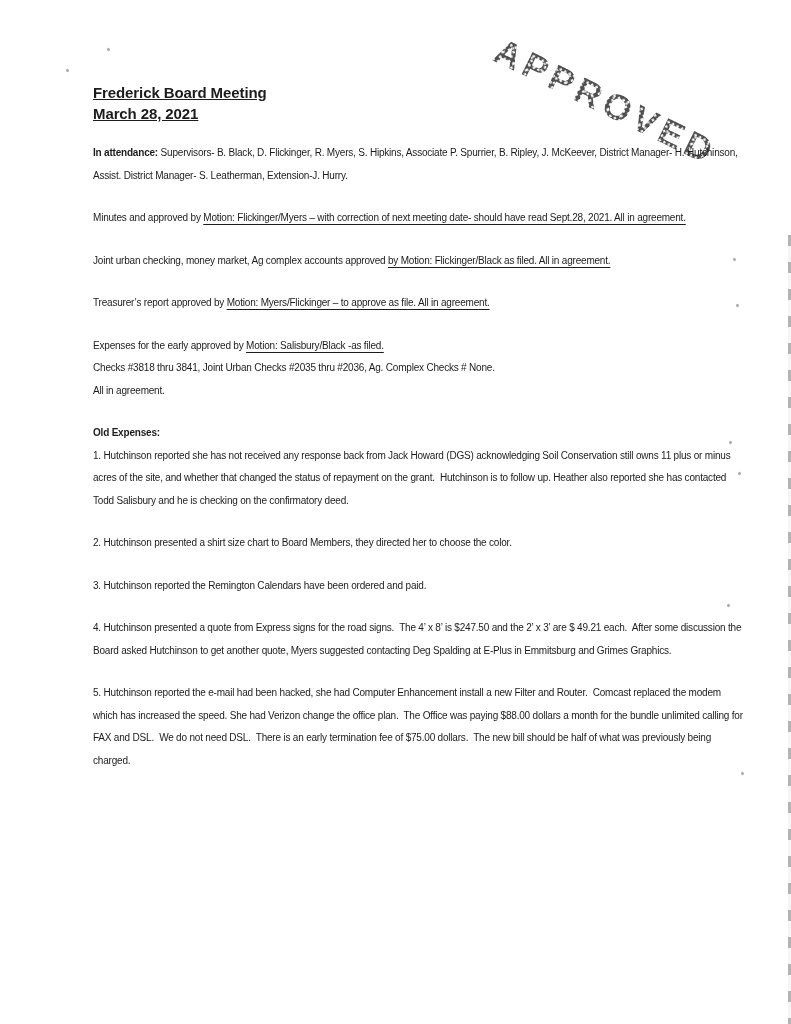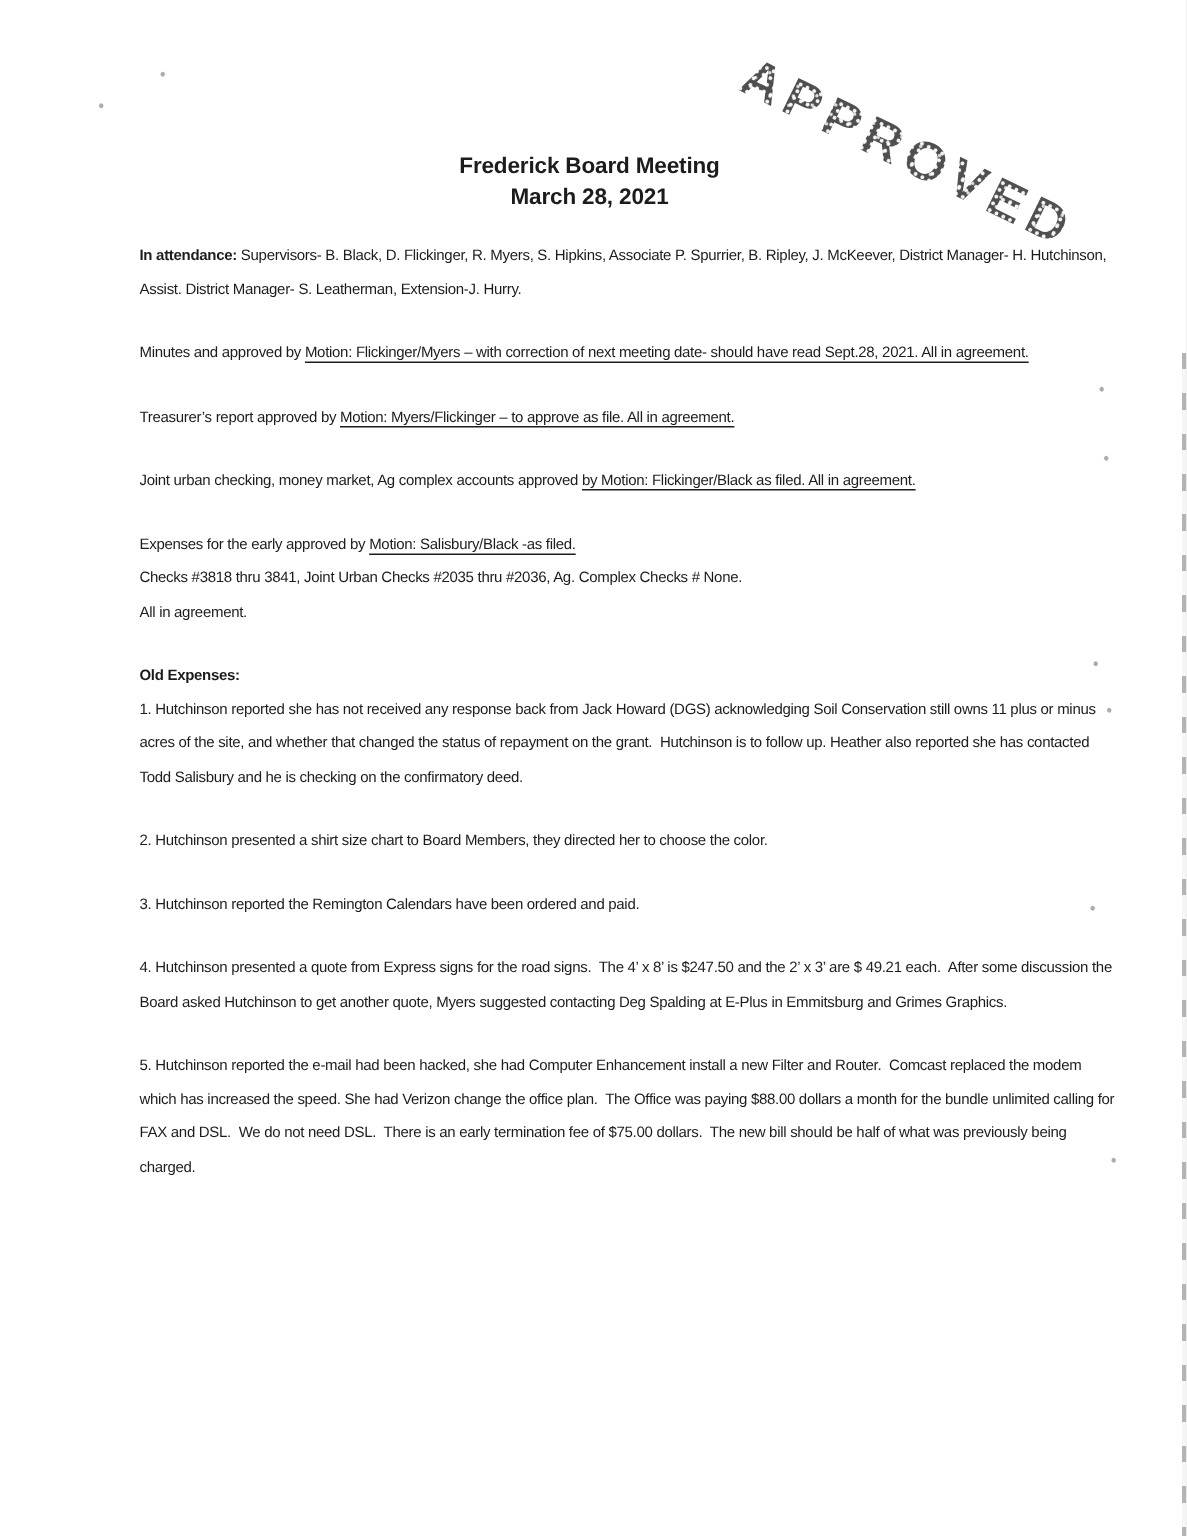--- a/index.html
+++ b/index.html
@@ -20,26 +20,26 @@
     color: var(--ink);
   }
   .content {
     position: absolute;
     left: 93px;
     top: 82px;
     width: 652px;
   }
   .title-block {
     width: 600px;
-    text-align: center;
     font-weight: bold;
     font-size: 15px;
     line-height: 21px;
-    margin: 18px auto 18px 0;
+    margin: 0 auto 18px 0;
     letter-spacing: -0.1px;
+    text-decoration: underline;
   }
   .para {
     margin: 0 0 20px 0;
     font-size: 10px;
     line-height: 22.5px;
     letter-spacing: -0.2px;
     white-space: pre-wrap;
   }
   .para.justify { text-align: justify; }
   .bold { font-weight: bold; }
@@ -106,22 +106,22 @@
   <div class="stamp">APPROVED</div>
 
   <div class="content">
     <div class="title-block">
       <div>Frederick Board Meeting</div>
       <div>March 28, 2021</div>
     </div>
     <div>
         <p class="para"><span class="bold">In attendance: </span><span>Supervisors- B. Black, D. Flickinger, R. Myers, S. Hipkins, Associate P. Spurrier, B. Ripley, J. McKeever, District Manager- H. Hutchinson, Assist. District Manager- S. Leatherman, Extension-J. Hurry.</span></p>
         <p class="para"><span>Minutes and approved by </span><span class="underline">Motion: Flickinger/Myers – with correction of next meeting date- should have read Sept.28, 2021. All in agreement.</span></p>
+        <p class="para"><span>Joint urban checking, money market, Ag complex accounts approved </span><span class="underline">by Motion: Flickinger/Black as filed. All in agreement.</span></p>
         <p class="para"><span>Treasurer’s report approved by </span><span class="underline">Motion: Myers/Flickinger – to approve as file. All in agreement.</span></p>
-        <p class="para"><span>Joint urban checking, money market, Ag complex accounts approved </span><span class="underline">by Motion: Flickinger/Black as filed. All in agreement.</span></p>
         <p class="para"><span>Expenses for the early approved by </span><span class="underline">Motion: Salisbury/Black -as filed.</span><span>
 Checks #3818 thru 3841, Joint Urban Checks #2035 thru #2036, Ag. Complex Checks # None.
 All in agreement.</span></p>
         <p class="para"><span class="bold">Old Expenses:</span><span>
 1. Hutchinson reported she has not received any response back from Jack Howard (DGS) acknowledging Soil Conservation still owns 11 plus or minus acres of the site, and whether that changed the status of repayment on the grant.  Hutchinson is to follow up. Heather also reported she has contacted Todd Salisbury and he is checking on the confirmatory deed.</span></p>
         <p class="para"><span>2. Hutchinson presented a shirt size chart to Board Members, they directed her to choose the color.</span></p>
         <p class="para"><span>3. Hutchinson reported the Remington Calendars have been ordered and paid.</span></p>
         <p class="para"><span>4. Hutchinson presented a quote from Express signs for the road signs.  The 4’ x 8’ is $247.50 and the 2’ x 3’ are $ 49.21 each.  After some discussion the Board asked Hutchinson to get another quote, Myers suggested contacting Deg Spalding at E-Plus in Emmitsburg and Grimes Graphics.</span></p>
         <p class="para"><span>5. Hutchinson reported the e-mail had been hacked, she had Computer Enhancement install a new Filter and Router.  Comcast replaced the modem which has increased the speed. She had Verizon change the office plan.  The Office was paying $88.00 dollars a month for the bundle unlimited calling for FAX and DSL.  We do not need DSL.  There is an early termination fee of $75.00 dollars.  The new bill should be half of what was previously being charged.</span></p>
       </div>

